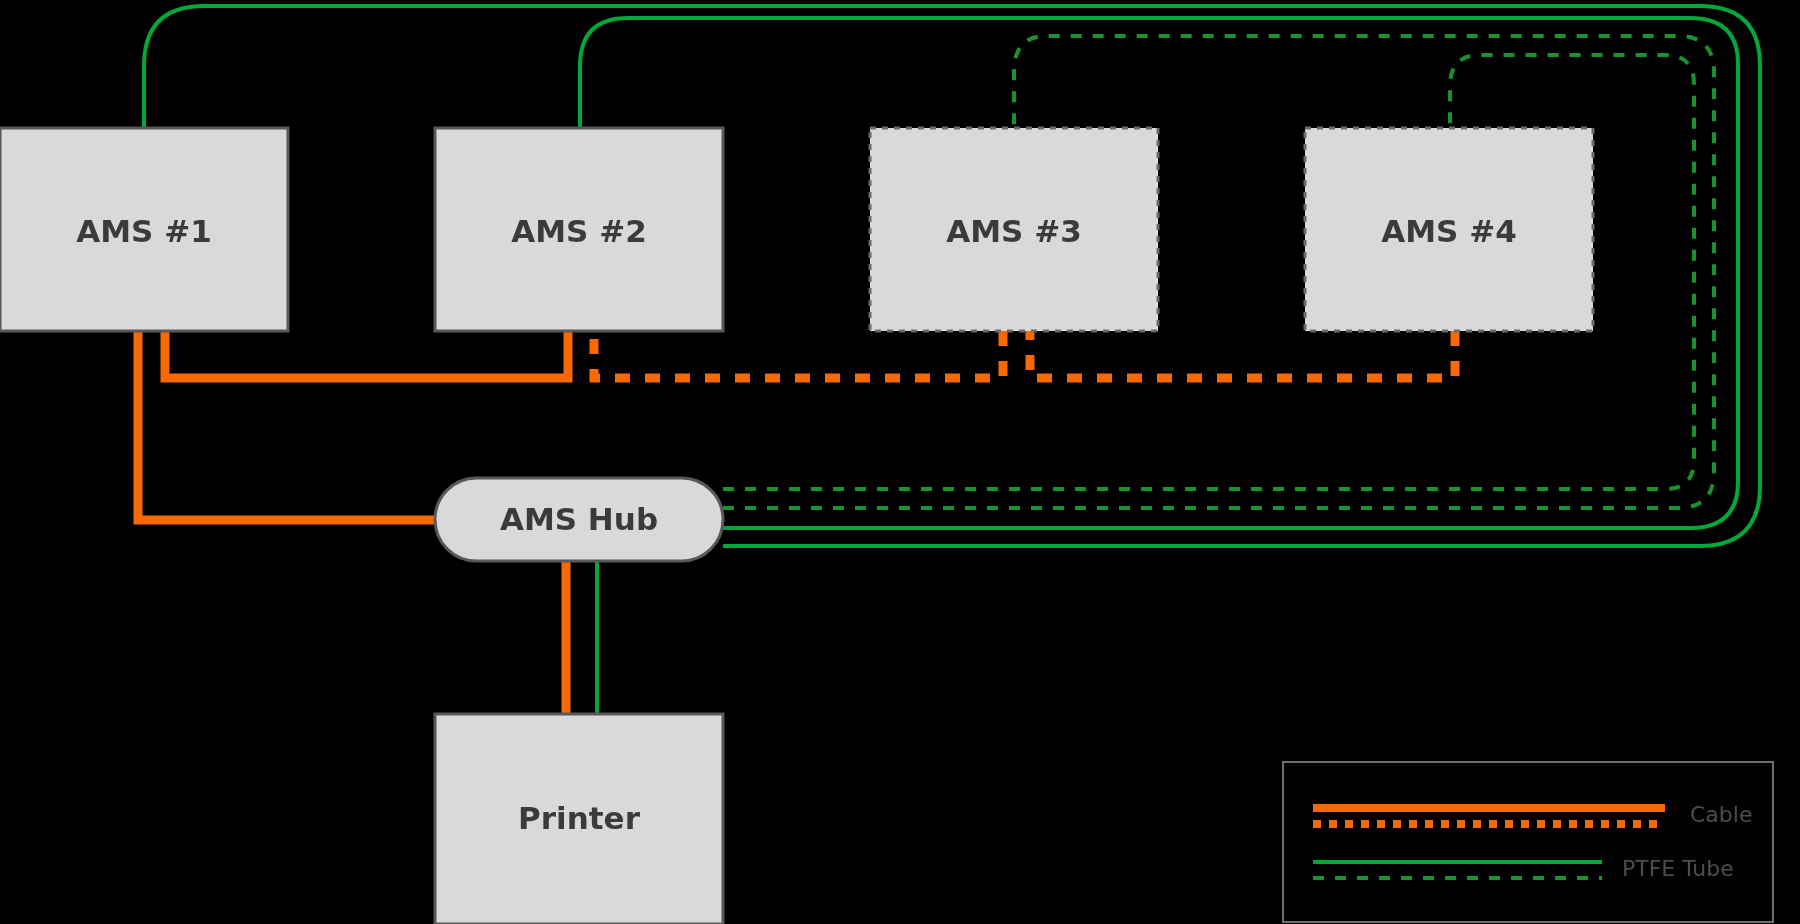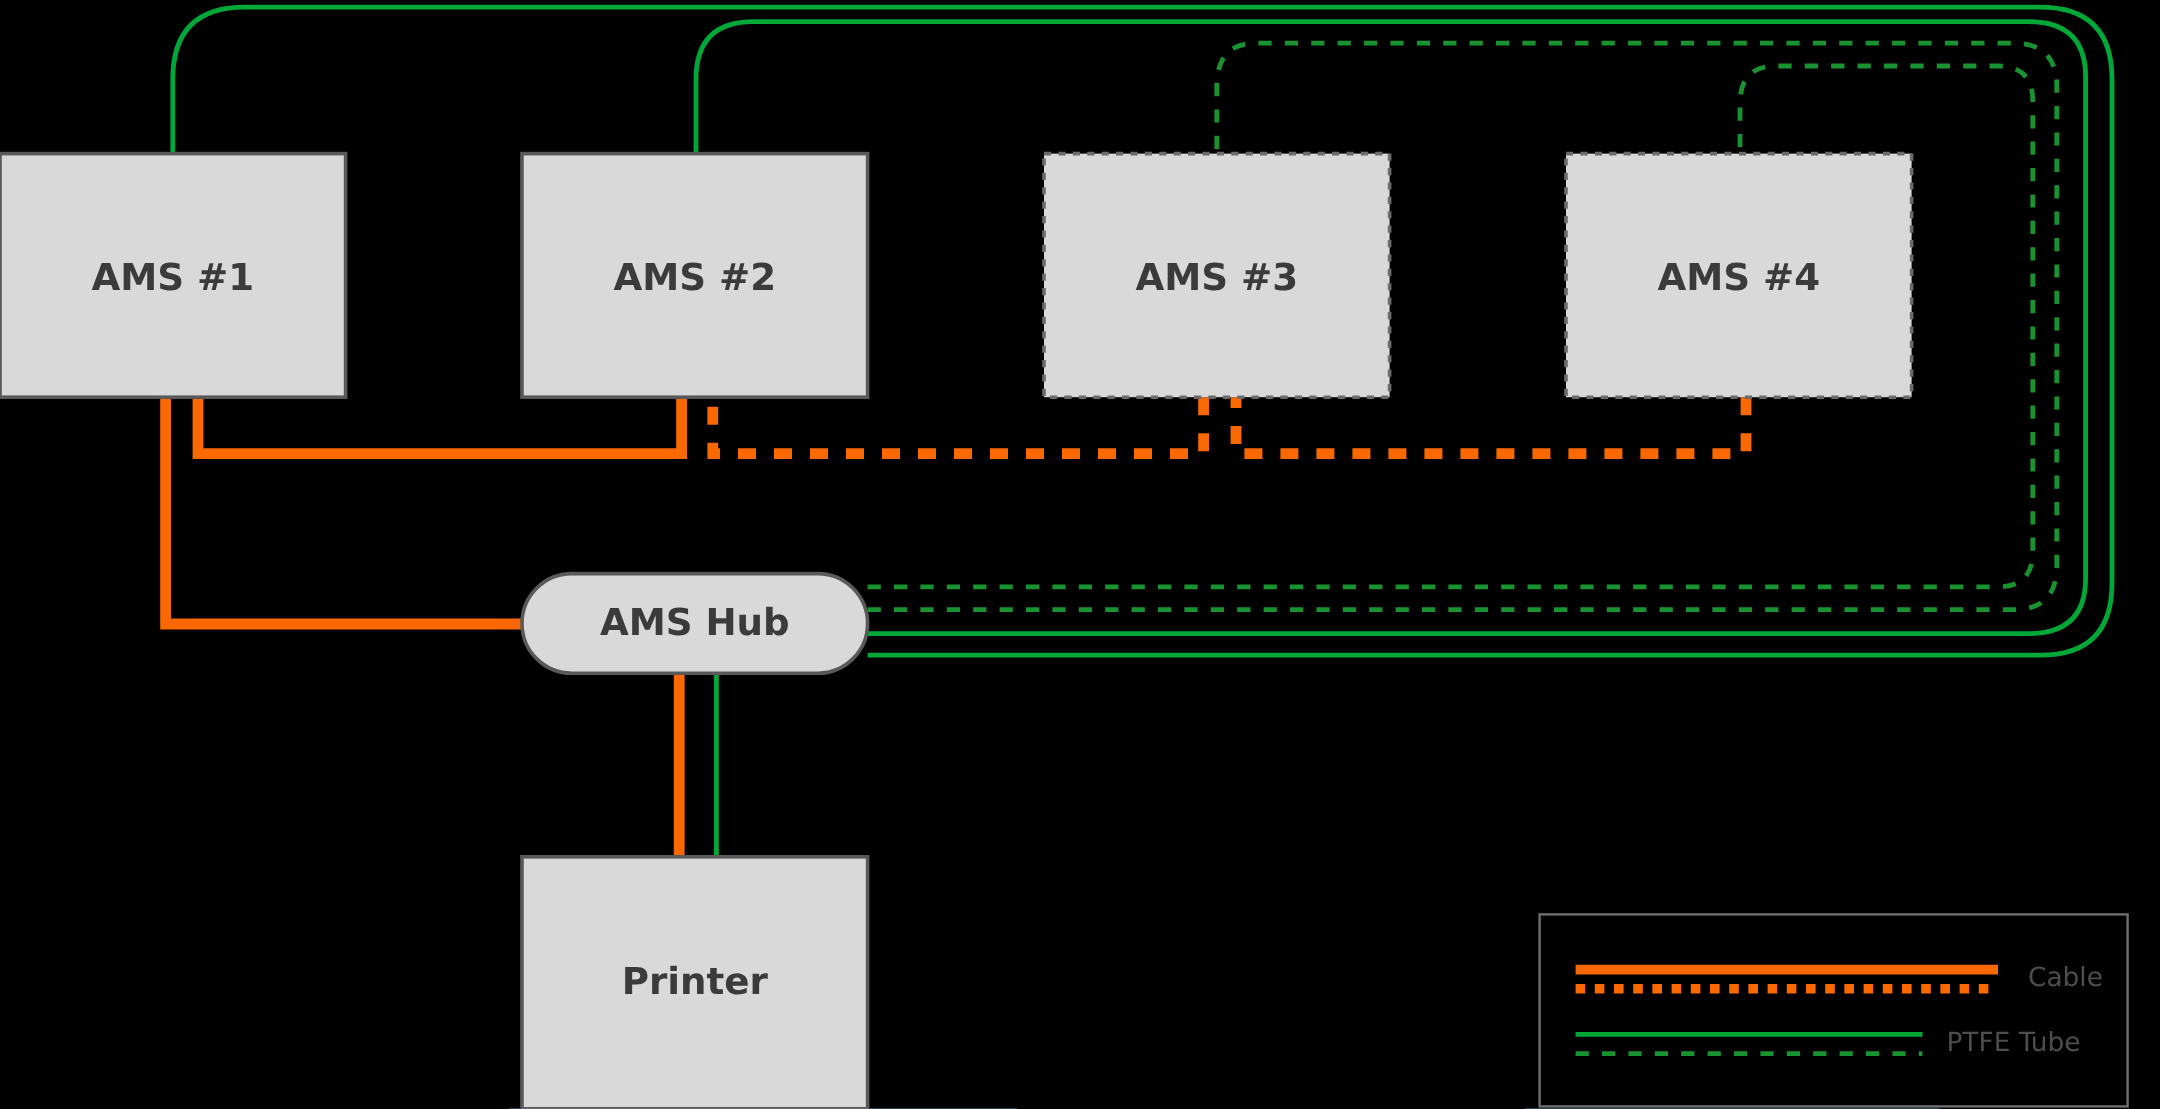--- a/index.html
+++ b/index.html
@@ -11,21 +11,21 @@
   body {
     width: 1800px;
     height: 924px;
     overflow: hidden;
     font-family: "DejaVu Sans", "Liberation Sans", sans-serif;
   }
   #diagram-root {
     position: relative;
     width: 1616px;
     height: 924px;
-    background: #7dd3fc;
+    background: #1d4ed8;
   }
   svg#diagram {
     display: block;
     width: 1800px;
     height: 924px;
   }
   .node-box {
     fill: #d9d9d9;
     stroke: #595959;
     stroke-width: 3;

